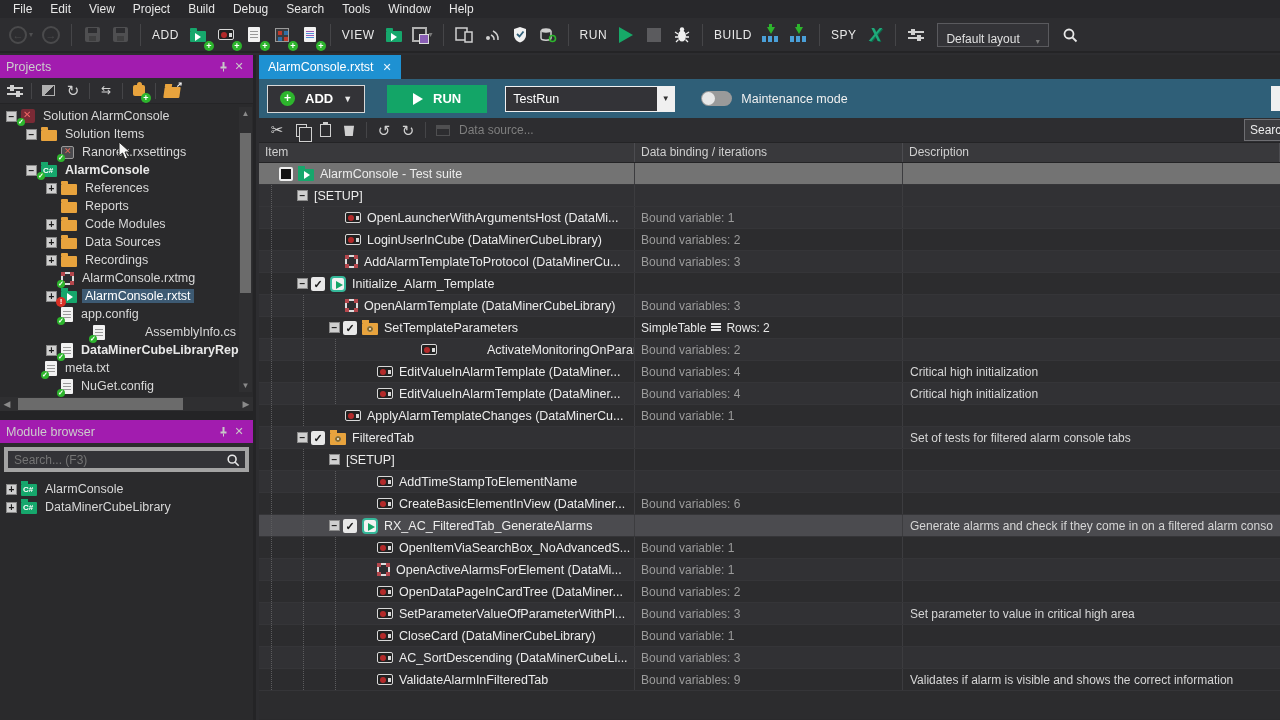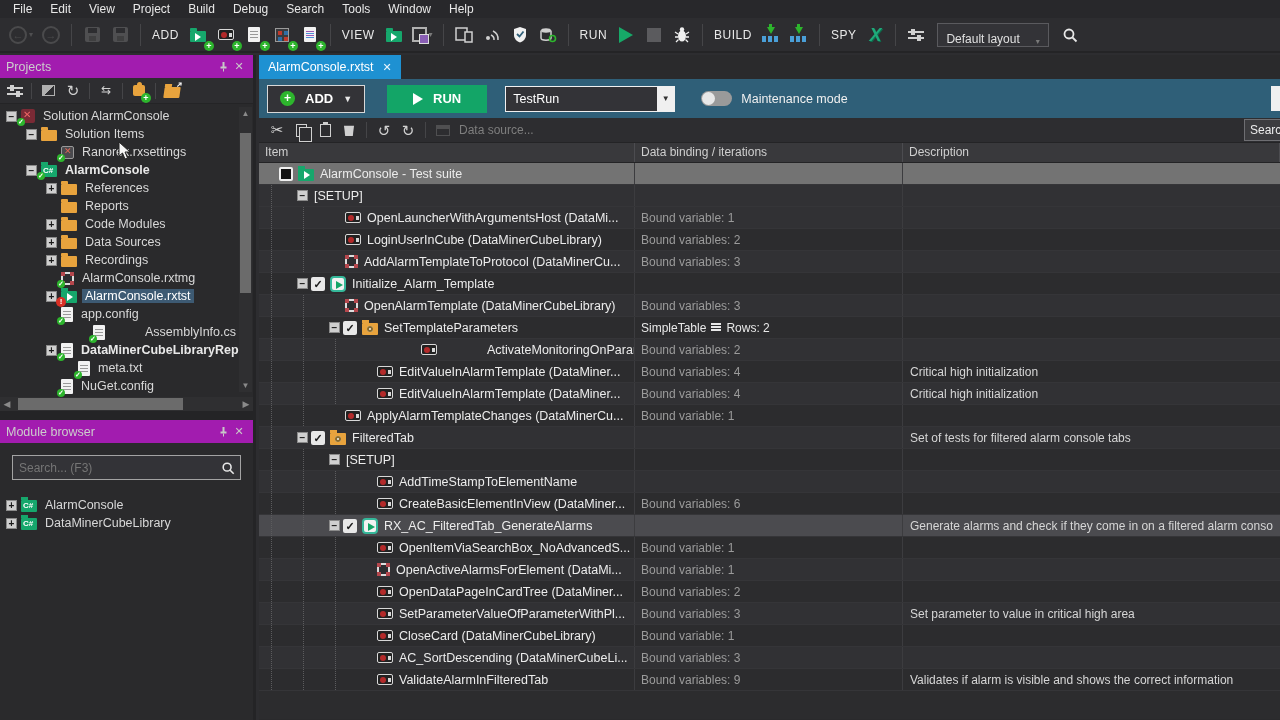--- a/index.html
+++ b/index.html
@@ -95,21 +95,21 @@
   .settingsicon::before { content:"✕"; color:#d65; font-size:9px; position:absolute; left:2px; top:-1px; }
 
   .vscroll { position:absolute; right:1px; top:3px; width:13px; height:285px; background:#2f2f31; }
   .vscroll .arr { position:absolute; left:0; width:13px; height:13px; color:#8a8a8a; font-size:8px; text-align:center; line-height:13px; }
   .vscroll .thumb { position:absolute; left:1px; width:11px; background:#6b6b6b; }
   .hscroll { height:14px; background:#2f2f31; position:relative; }
   .hscroll .arr { position:absolute; top:0; width:14px; height:14px; color:#8a8a8a; font-size:9px; text-align:center; line-height:14px; }
   .hscroll .thumb { position:absolute; top:1px; height:12px; background:#6b6b6b; }
 
   #panelgap { height:9px; background:#242426; }
-  #mb-search { height:25px; display:flex; align-items:center; background:#333337; border:1px solid #a3a3a3; margin:12px; }
+  #mb-search { height:25px; display:flex; align-items:center; background:#333337; border:4px solid #a3a3a3; margin:4px; }
   #mb-search input { flex:1; background:transparent; border:none; outline:none; color:#9a9a9a; font-size:12px; padding:0 6px; font-family:"Liberation Sans",sans-serif; }
   #mbtree { padding-top:4px; }
 
   
   #tabbar { height:24px; background:#2a2a2c; display:flex; }
   #doc-tab { background:#1e91d2; color:#fff; display:flex; align-items:center; padding:0 9px; gap:9px; font-size:12.5px; }
   #doc-tab .close { font-size:11px; color:#eaf5fc; }
   #bluebar { height:39px; background:#2f5f78; display:flex; align-items:center; padding-left:8px; position:relative; }
   #add-button { display:flex; align-items:center; gap:10px; background:#333337; border:1px solid #d8d8d8; height:28px; padding:0 12px; color:#fff; font-weight:bold; font-size:13px; }
   #add-button .pluscircle { width:15px; height:15px; border-radius:50%; background:#2db52d; color:#fff; font-size:12px; line-height:15px; text-align:center; font-weight:bold; }
@@ -447,21 +447,21 @@
         <span class="lbl">AssemblyInfo.cs</span>
       </div>
       <div class="ptree-row bold" style="padding-left: 46px;">
         <span class="exp-box">+</span>
         <span class="tree-icon">
           <span class="docicon"></span>
           <span class="badge-check">✓</span>
         </span>
         <span class="lbl">DataMinerCubeLibraryRepo</span>
       </div>
-      <div class="ptree-row" style="padding-left: 63px;">
+      <div class="ptree-row" style="padding-left: 30px;">
         <span class="exp-spacer"></span>
         <span class="tree-icon">
           <span class="docicon"></span>
           <span class="badge-check">✓</span>
         </span>
         <span class="lbl">meta.txt</span>
       </div>
       <div class="ptree-row" style="padding-left: 46px;">
         <span class="exp-spacer"></span>
         <span class="tree-icon">

